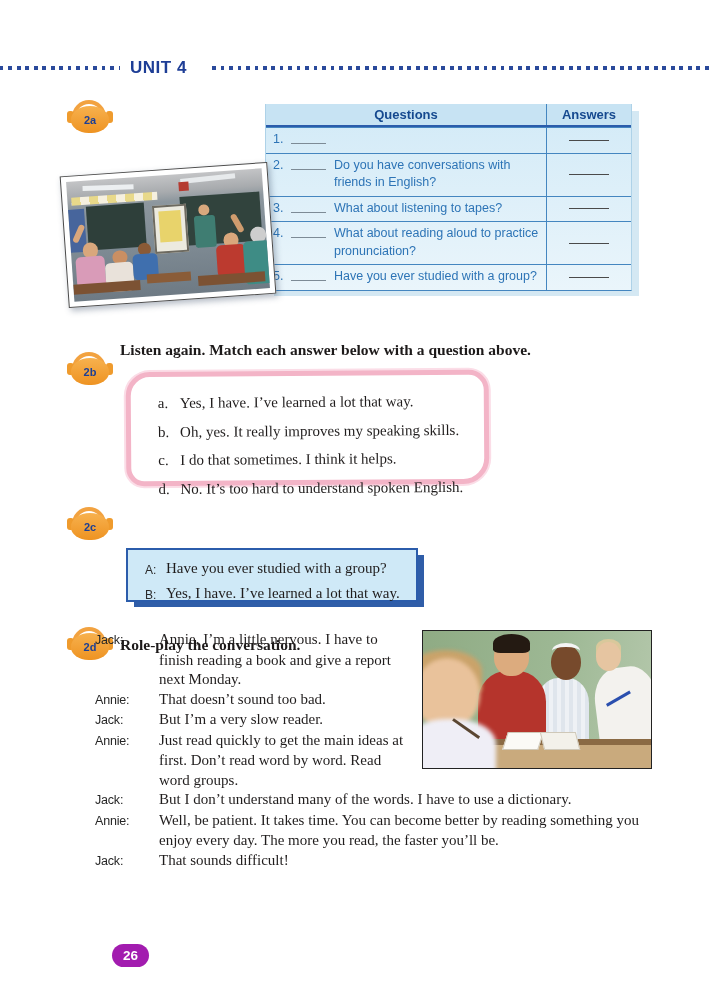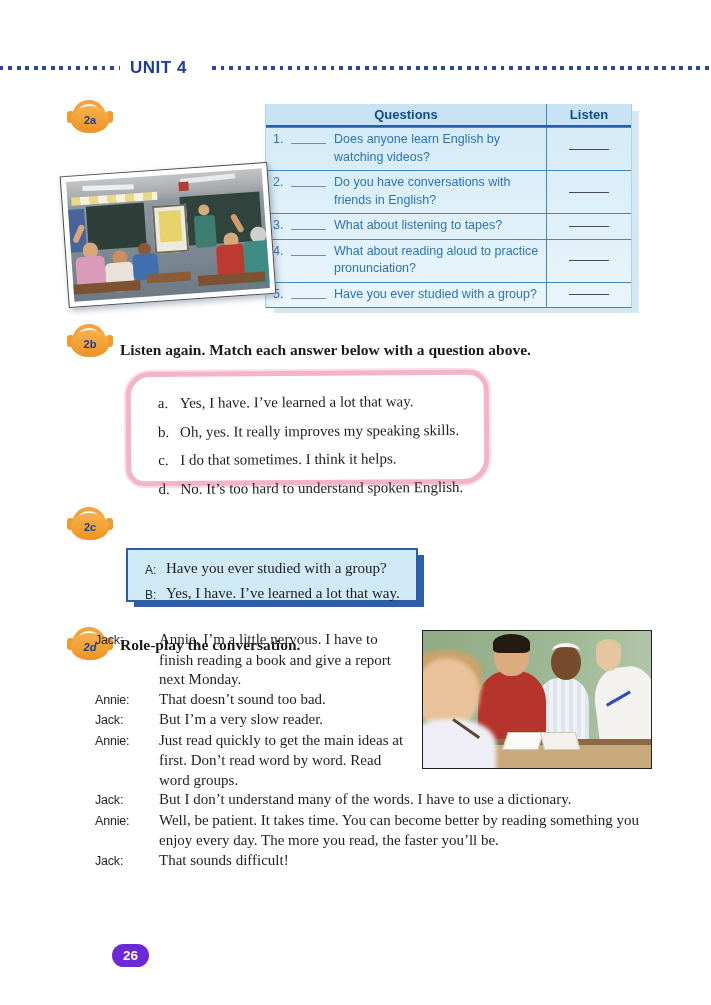--- a/index.html
+++ b/index.html
@@ -131,21 +131,21 @@
   .s2-book-l { left:36%; top:74%; width:16%; height:13%; background:#fbfaf6; transform:skewX(-18deg); border:1px solid #cfc8b8; }
   .s2-book-r { left:52%; top:74%; width:16%; height:13%; background:#f3f1ea; transform:skewX(14deg); border:1px solid #cfc8b8; }
   .s2-pencil { left:12%; top:70%; width:14%; height:2.5%; background:#5a4632; transform:rotate(35deg); }
   .dline { padding-left:64px; text-indent:-64px; }
   .dline:first-of-type { margin-top:34px; }
   .spk { display:inline-block; width:64px; text-indent:0;
     font-family:"Liberation Sans", sans-serif; font-size:12.5px; letter-spacing:-.2px; color:#262626; }
 
   
   .pagebadge { position:absolute; left:112px; top:936px; width:37px; height:23px;
-    background:#6d28d9; border-radius:12px; display:flex; align-items:center; justify-content:center;
+    background:#a21caf; border-radius:12px; display:flex; align-items:center; justify-content:center;
     font-family:"Liberation Sans", sans-serif; font-weight:bold; font-size:13.5px; color:#ffffff; }
 
   
   .abs { position:absolute; }
 </style>
 </head>
 <body>
 
 <div class="page">
 
@@ -156,27 +156,26 @@
   <div class="badge" style="left:67px; top:92px;">
     <div class="arc"></div>
     <div class="ear-l"></div>
     <div class="ear-r"></div>
     <div class="body">2a</div>
   </div>
 
   <div class="qtable">
     <div class="thead">
       <div class="th th-q">Questions</div>
-      <div class="th th-a">Listen</div>
+      <div class="th th-a">Answers</div>
     </div>
     <div class="trow">
       <div class="qcell">
         <span class="qnum">1.</span>
         <span class="qblank"></span>
-        <span class="qtext">Does anyone learn English by watching videos?</span>
       </div>
       <div class="acell">
           <span class="ablank"></span>
         </div>
     </div>
     <div class="trow">
       <div class="qcell">
         <span class="qnum">2.</span>
         <span class="qblank"></span>
         <span class="qtext">Do you have conversations with friends in English?</span>
@@ -241,21 +240,21 @@
       <div class="s1-stuD-h"></div>
         <div class="s1-stuD-b"></div>
       <div class="s1-lady-h"></div>
         <div class="s1-lady-b"></div>
       <div class="s1-desk1"></div>
         <div class="s1-desk2"></div>
         <div class="s1-desk3"></div>
     </div>
   </div>
 
-  <div class="badge" style="left:67px; top:316px;">
+  <div class="badge" style="left:67px; top:344px;">
     <div class="arc"></div>
     <div class="ear-l"></div>
     <div class="ear-r"></div>
     <div class="body">2b</div>
   </div>
   <div class="abs instr" style="left:120px; top:331px; width:540px;">Listen again. Match each answer below with a question above.</div>
 
   <div class="pinkbox">
     <div class="ansline">
       <span class="ansletter">a.</span>
@@ -286,21 +285,21 @@
     <div class="exline">
       <span class="exspk">A:</span>
       <span>Have you ever studied with a group?</span>
     </div>
     <div class="exline">
       <span class="exspk">B:</span>
       <span>Yes, I have. I’ve learned a lot that way.</span>
     </div>
   </div>
 
-  <div class="badge" style="left:67px; top:619px;font-style:italic;">
+  <div class="badge" style="left:67px; top:619px;">
     <div class="arc"></div>
     <div class="ear-l"></div>
     <div class="ear-r"></div>
     <div class="body">2d</div>
   </div>
   <div class="abs instr" style="left:120px; top:626px; width:300px;">Role-play the conversation.</div>
 
   <div class="dialogue">
     <div class="photo2d">
       <div class="scene2">

